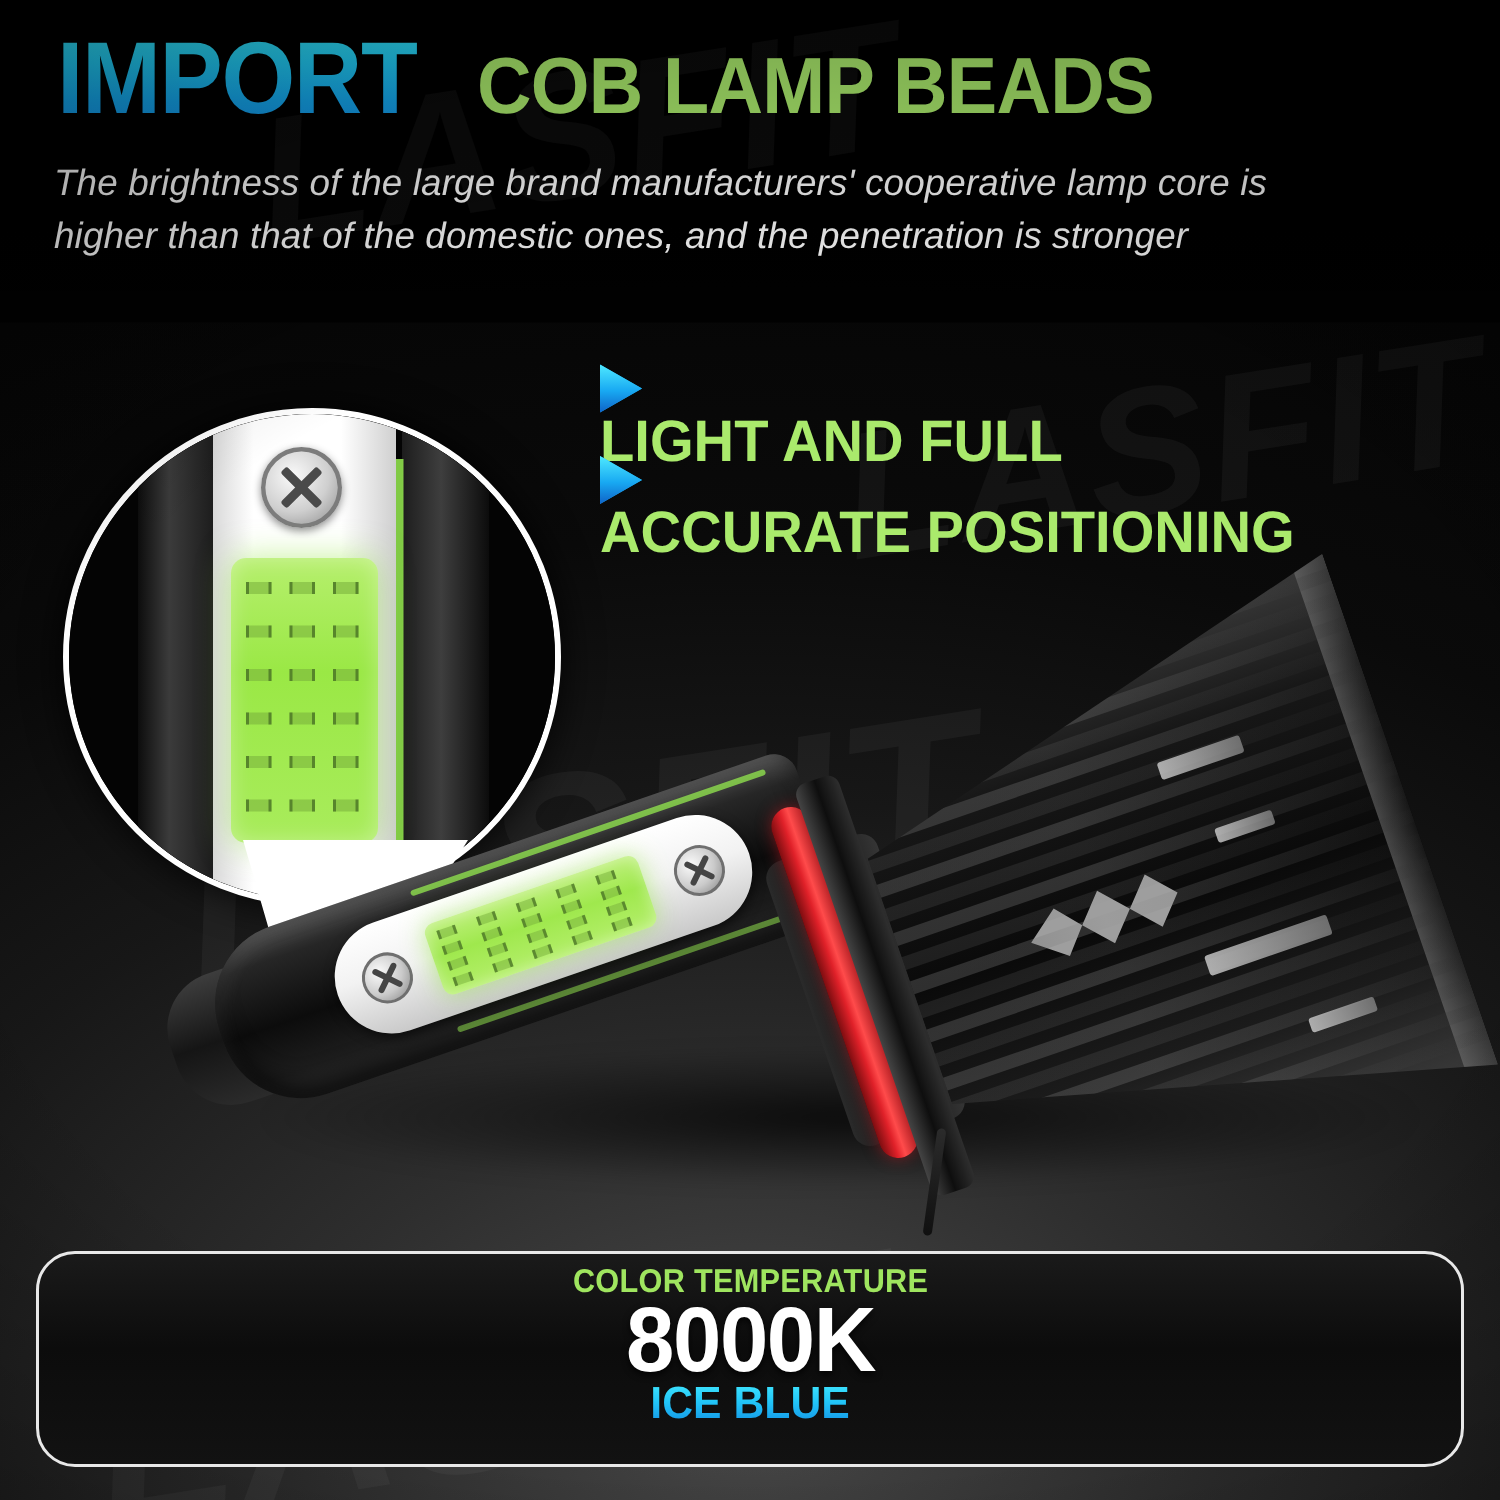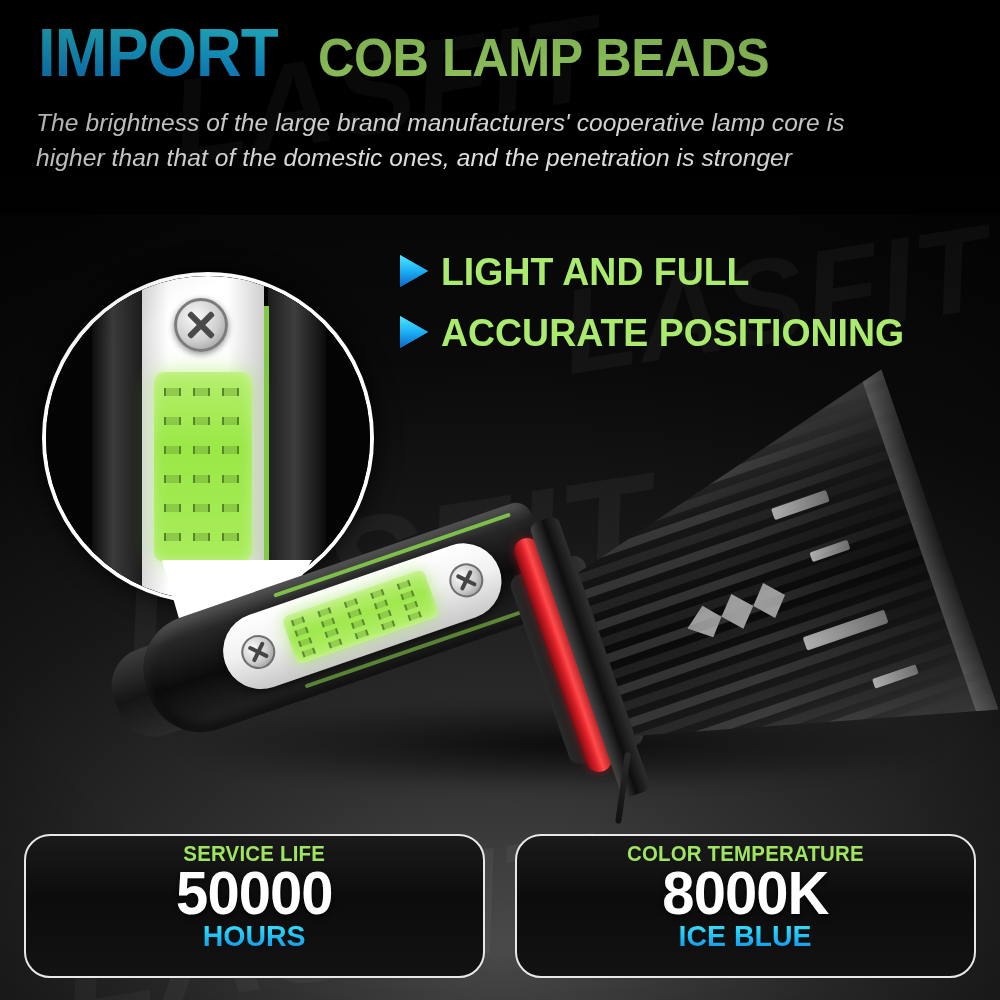--- a/index.html
+++ b/index.html
@@ -65,21 +65,21 @@
     color:#aaea6c;
   }
   .subtitle{
     position:absolute;left:36px;top:106px;width:900px;
     color:#f2f2f2;font-style:italic;font-size:24.5px;line-height:1.42;
     letter-spacing:.1px;
   }
 
   
   .bullets{position:absolute;left:400px;top:243px;width:590px;}
-  .bullet{display:flex;align-items:center;height:56px;margin-bottom:5px;}
+  .bullet{display:flex;align-items:flex-start;height:56px;margin-bottom:5px;flex-direction:column;}
   .tri{
     width:0;height:0;flex:0 0 auto;margin-right:13px;
     border-top:16px solid transparent;
     border-bottom:16px solid transparent;
     border-left:28px solid #1aa9f0;
     position:relative;
   }
   .tri svg{position:absolute;left:-28px;top:-16px;}
   .bullet-txt{
     color:#aaea6c;font-weight:bold;font-size:39px;line-height:1;
@@ -430,24 +430,19 @@
         <svg width="28" height="32" viewBox="0 0 28 32">
           <polygon points="0,0 28,16 0,32" fill="url(#tg1)"></polygon>
         </svg>
       </span>
       <span class="bullet-txt">ACCURATE POSITIONING</span>
     </div>
   </div>
 
   <div class="stats">
     <div class="card">
-      <div class="card-label">SERVICE LIFE</div>
-      <div class="card-value">50000</div>
-      <div class="card-sub">HOURS</div>
-    </div>
-    <div class="card">
       <div class="card-label">COLOR TEMPERATURE</div>
       <div class="card-value">8000K</div>
       <div class="card-sub">ICE BLUE</div>
     </div>
   </div>
 
 </div>
 
 </body></html>

